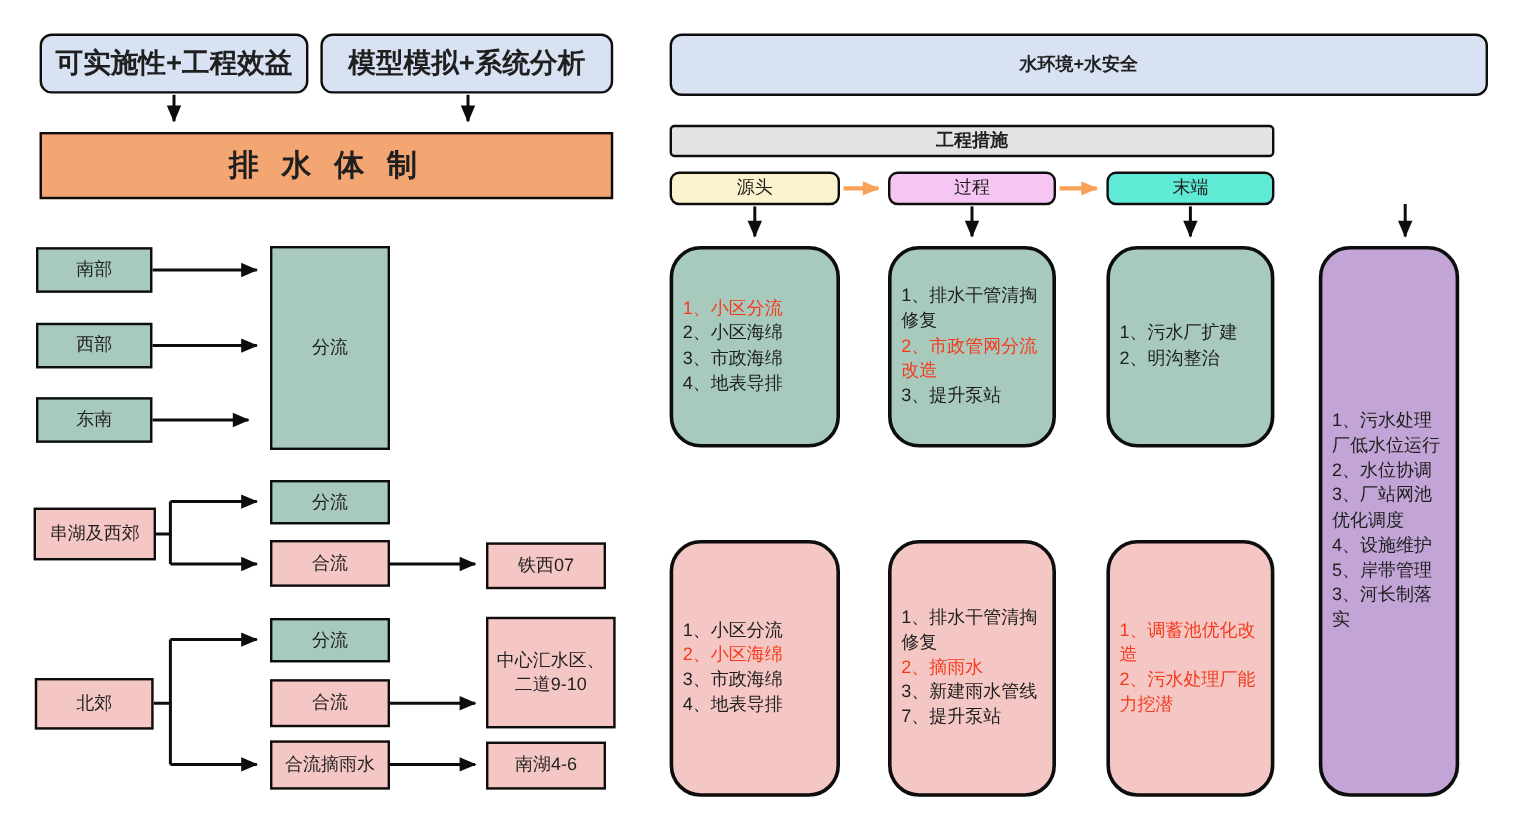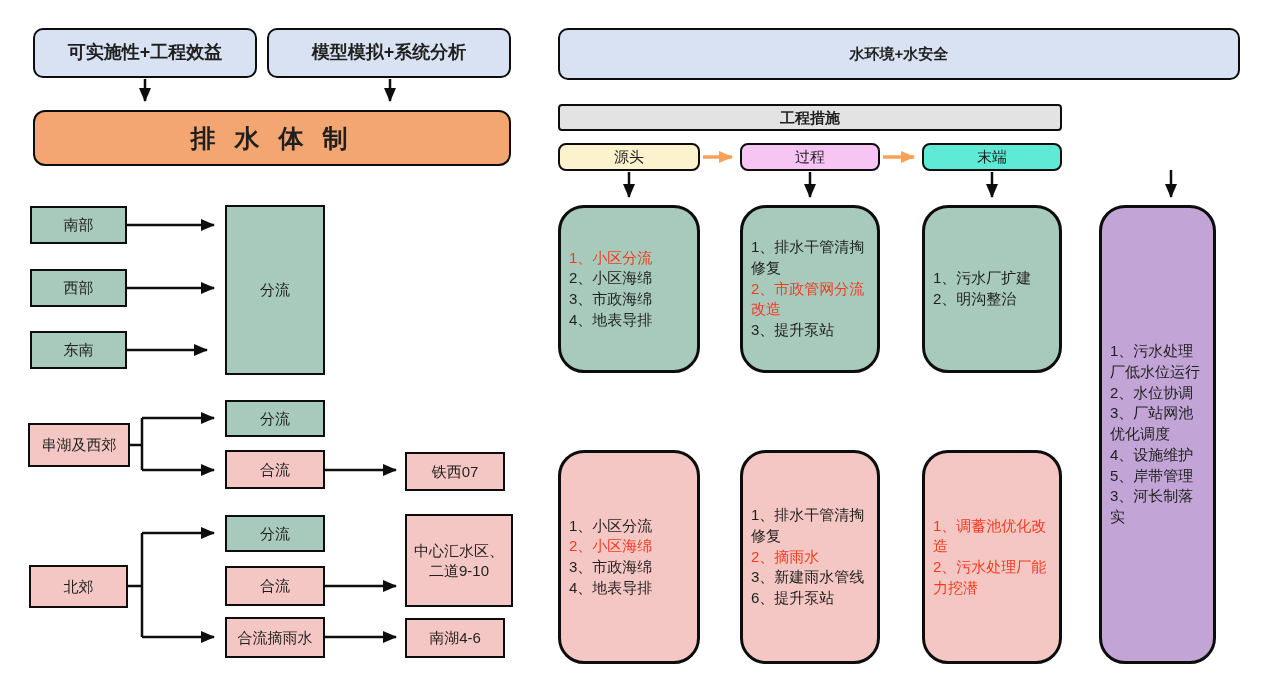--- a/index.html
+++ b/index.html
@@ -8,33 +8,33 @@
     font-family:"Liberation Sans","DejaVu Sans",sans-serif;color:#1f1f1f;
   }
   .wires{position:absolute;left:0;top:0;width:1268px;height:684px;pointer-events:none;}
   .box{
     position:absolute;box-sizing:border-box;border:2.5px solid #0d0d0d;
     display:flex;align-items:center;justify-content:center;text-align:center;
     font-size:15px;line-height:1.3;
   }
   .r8{border-radius:8px;}
   .r10{border-radius:10px;}
-  .r12{border-radius:12px;text-align:right;}
+  .r12{border-radius:0;text-align:right;}
   .r26{border-radius:26px;border-width:3px;}
   .blue{background:#D9E2F3;}
   .orangebg{background:#F4A672;}
   .teal{background:#A7CABD;}
   .pinkbg{background:#F5C7C4;}
   .yellow{background:#FCF2CE;}
   .magenta{background:#F6C5F4;}
   .ltgreen{background:#5eead4;}
   .purple{background:#C2A5D6;}
   .graybar{background:#E3E3E3;border-radius:4px;border-width:2px;}
   .bold{font-weight:bold;}
-  .t17{font-size:18px;}
+  .t17{font-size:23px;}
   .t15b{font-size:15px;font-weight:600;}
   .title{font-size:25px;font-weight:bold;letter-spacing:6px;}
   .list{
     flex-direction:column;align-items:flex-start;justify-content:center;
     text-align:left;padding:6px 8px;font-size:15px;line-height:1.38;
   }
   .li{word-break:break-all;}
   .wrapc{word-break:break-all;padding:2px 4px;}
 </style>
 </head>
@@ -131,21 +131,21 @@
   <div class="box pinkbg r26 list" style="left:558px;top:450px;width:142px;height:214px">
     <div class="li">1、小区分流</div>
     <div class="li" style="color: rgb(244, 59, 30);">2、小区海绵</div>
     <div class="li">3、市政海绵</div>
     <div class="li">4、地表导排</div>
   </div>
   <div class="box pinkbg r26 list" style="left:740px;top:450px;width:140px;height:214px">
     <div class="li">1、排水干管清掏修复</div>
     <div class="li" style="color: rgb(244, 59, 30);">2、摘雨水</div>
     <div class="li">3、新建雨水管线</div>
-    <div class="li">6、提升泵站</div>
+    <div class="li">7、提升泵站</div>
   </div>
   <div class="box pinkbg r26 list" style="left:922px;top:450px;width:140px;height:214px">
     <div class="li" style="color: rgb(244, 59, 30);">1、调蓄池优化改造</div>
     <div class="li" style="color: rgb(244, 59, 30);">2、污水处理厂能力挖潜</div>
   </div>
 
   <div class="box purple r26 list" style="left:1099px;top:205px;width:117px;height:459px">
     <div class="li">1、污水处理厂低水位运行</div>
     <div class="li">2、水位协调</div>
     <div class="li">3、厂站网池优化调度</div>

